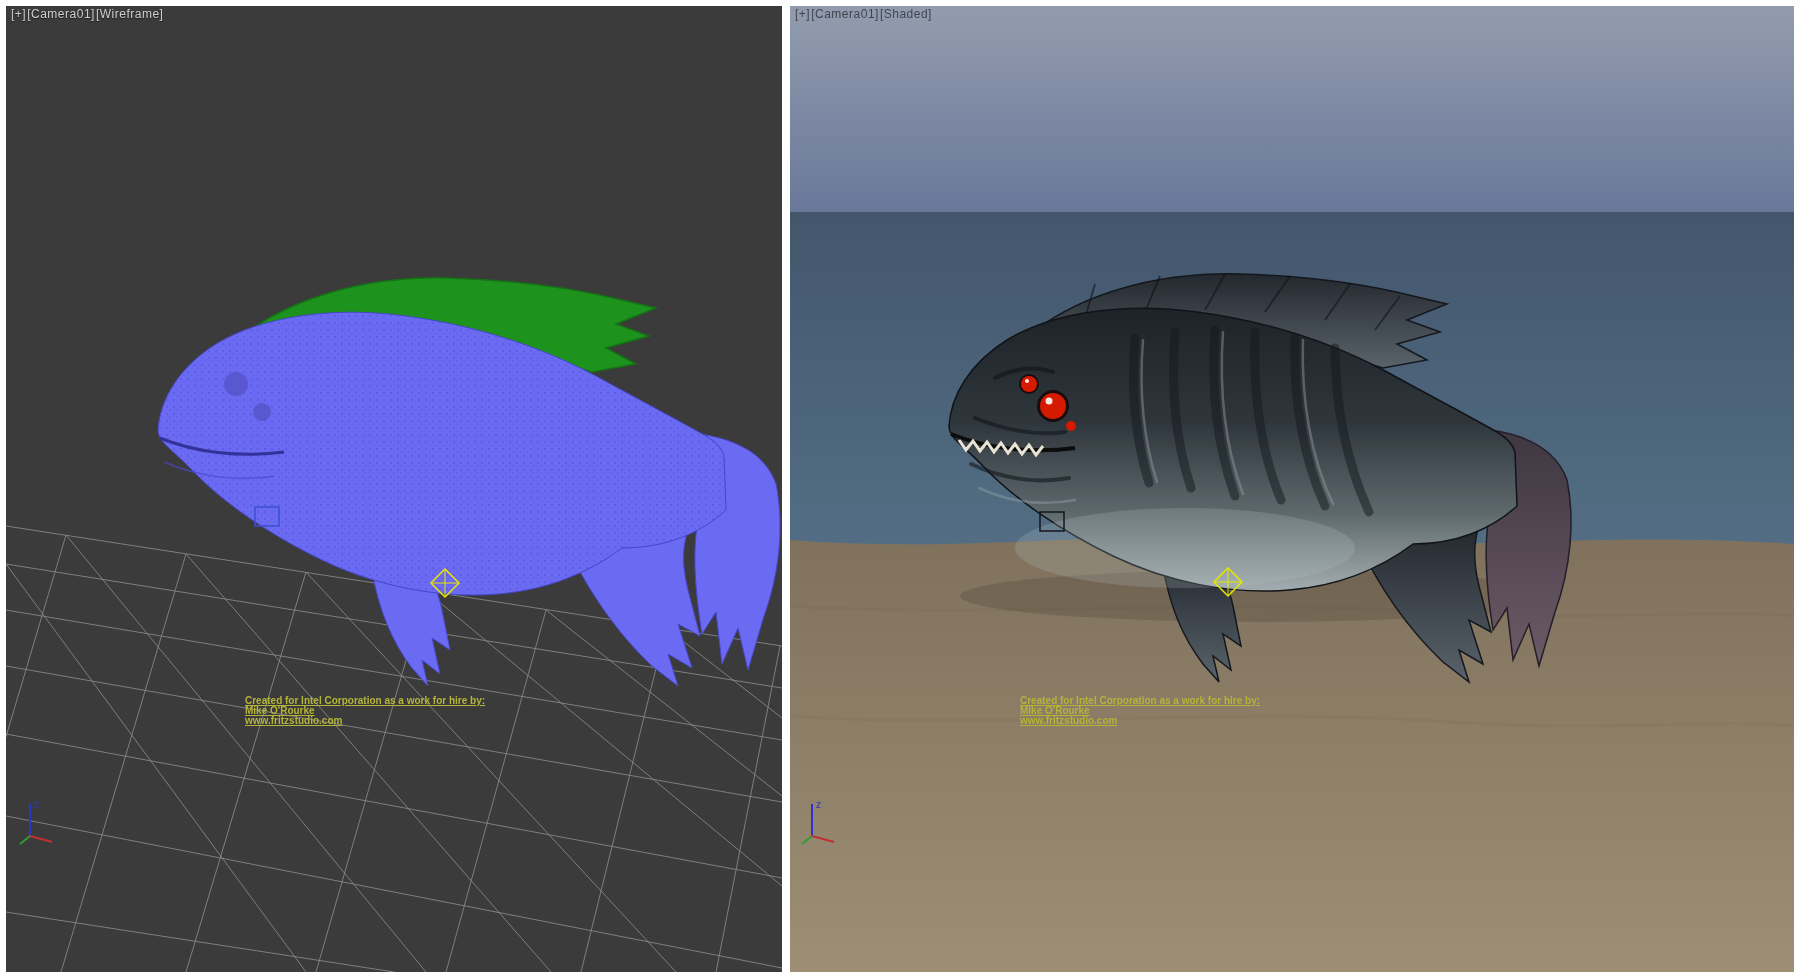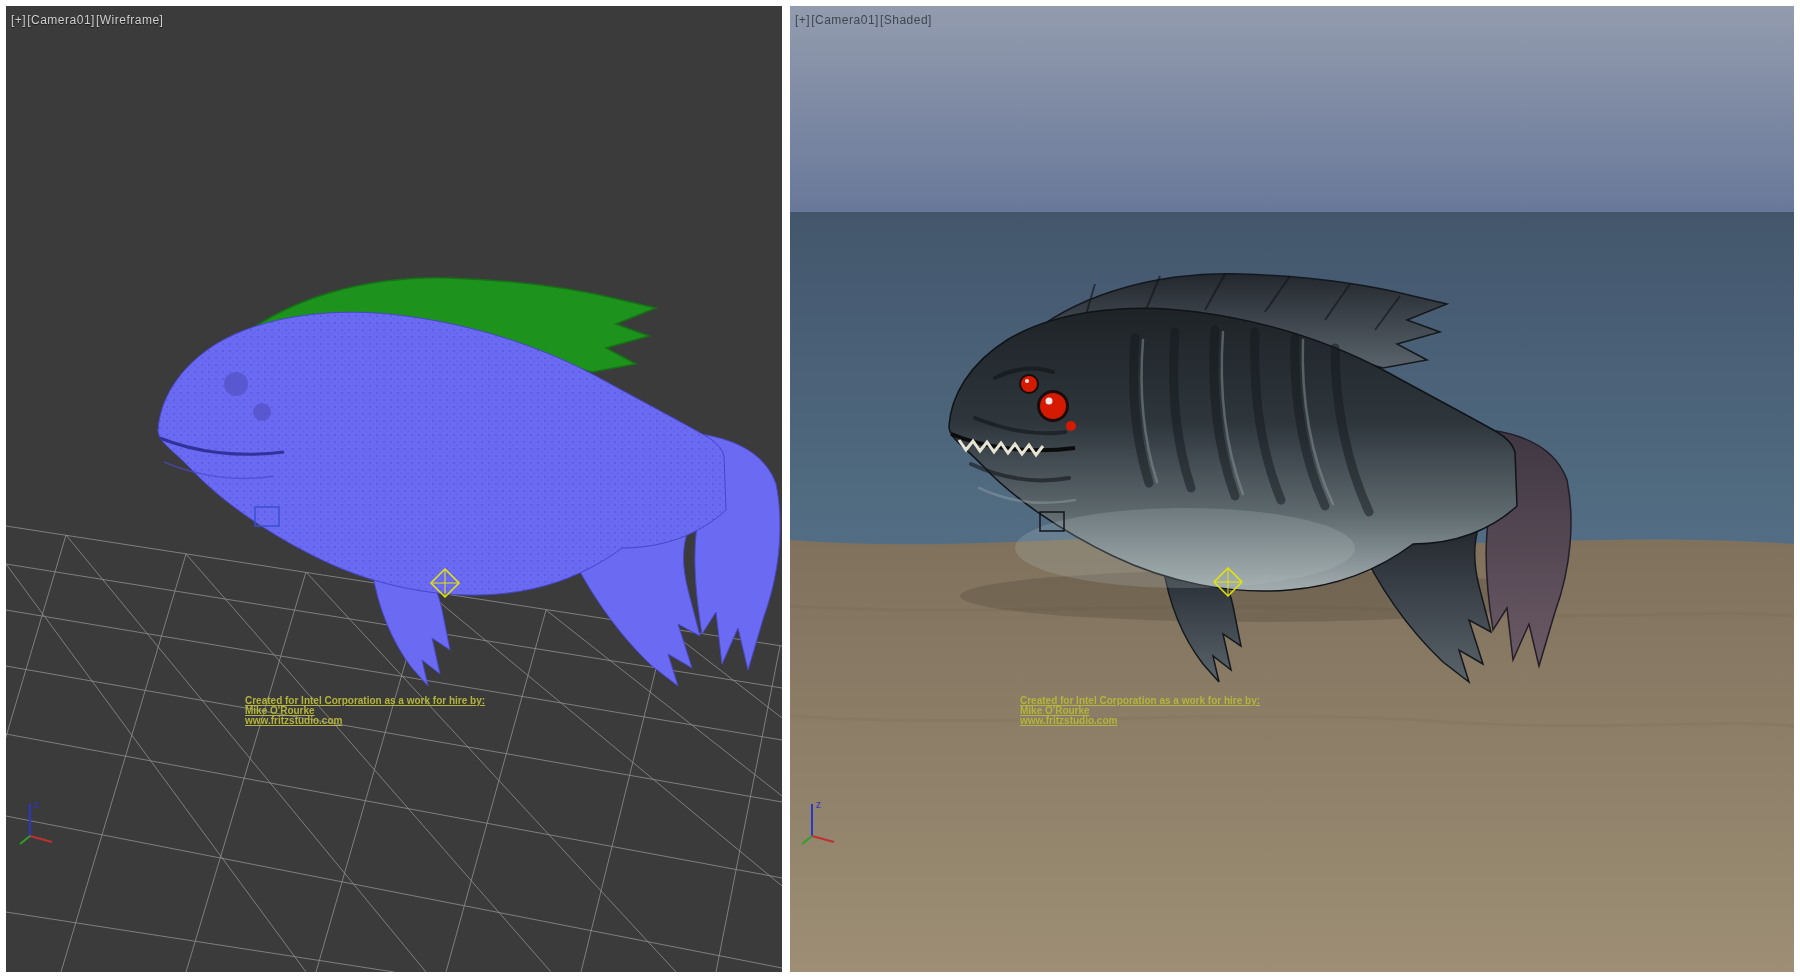--- a/index.html
+++ b/index.html
@@ -2,21 +2,21 @@
 <html><head>
 <meta charset="utf-8">
 <style>
   * { margin:0; padding:0; box-sizing:border-box; }
   html,body { width:1800px; height:978px; background:#ffffff; font-family:"Liberation Sans",sans-serif; overflow:hidden; }
   .stage { position:relative; width:1800px; height:978px; background:#ffffff; }
   .viewport { position:absolute; top:6px; height:966px; overflow:hidden; }
   #vp-left  { left:6px;   width:776px;  background:#3b3b3b; }
   #vp-right { left:790px; width:1004px; background:#8e97ab; }
   .vp-svg { position:absolute; left:0; top:0; display:block; }
-  .vp-label { position:absolute; top:7px; left:5px; font-size:12px; cursor:pointer; user-select:none; white-space:nowrap; letter-spacing:0.5px; z-index:5; }
+  .vp-label { position:absolute; top:1px; left:5px; font-size:12px; cursor:pointer; user-select:none; white-space:nowrap; letter-spacing:0.5px; z-index:5; }
   #vp-left  .vp-label { color:#cfcfcf; text-shadow:0 1px 1px rgba(0,0,0,.6); }
   #vp-right .vp-label { color:#3f4650; }
   .vp-label span { margin-right:1px; }
   .watermark { position:absolute; font-size:10px; font-weight:700; line-height:10px; color:#b4b43a; z-index:4; white-space:nowrap;text-decoration:underline; }
   #vp-left  .watermark { left:239px; top:690px; }
   #vp-right .watermark { left:230px; top:690px; }
   .grid-line { stroke:#8f8f8f; stroke-width:1; opacity:.8; }
   .rib { stroke:#14181c; stroke-width:9; opacity:.5; fill:none; stroke-linecap:round; }
   .wrinkle { stroke:#0e1216; stroke-width:4; opacity:.55; fill:none; stroke-linecap:round; }
   .sheen { stroke:#94a0a4; stroke-width:2.5; opacity:.45; fill:none; stroke-linecap:round; }

